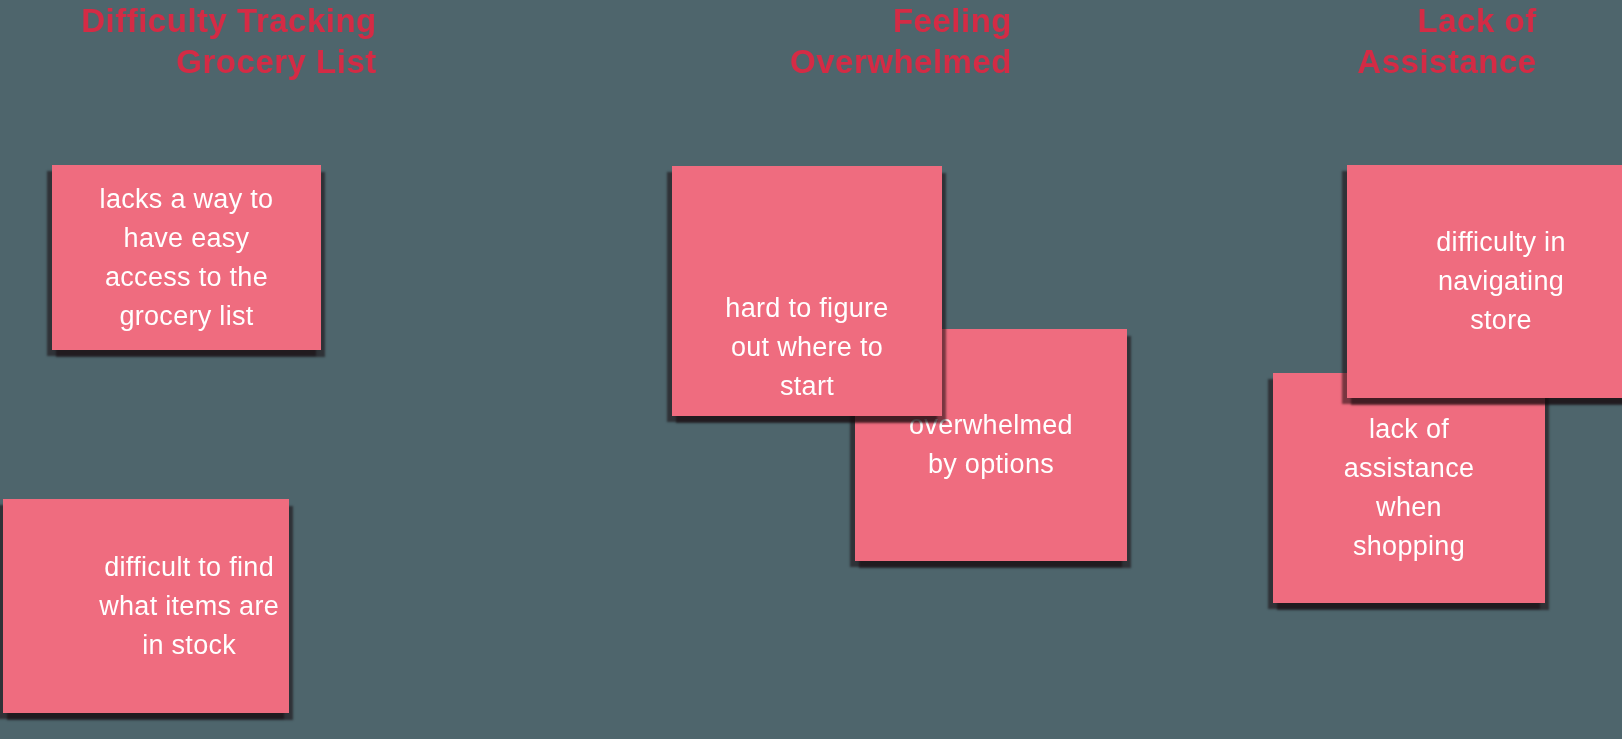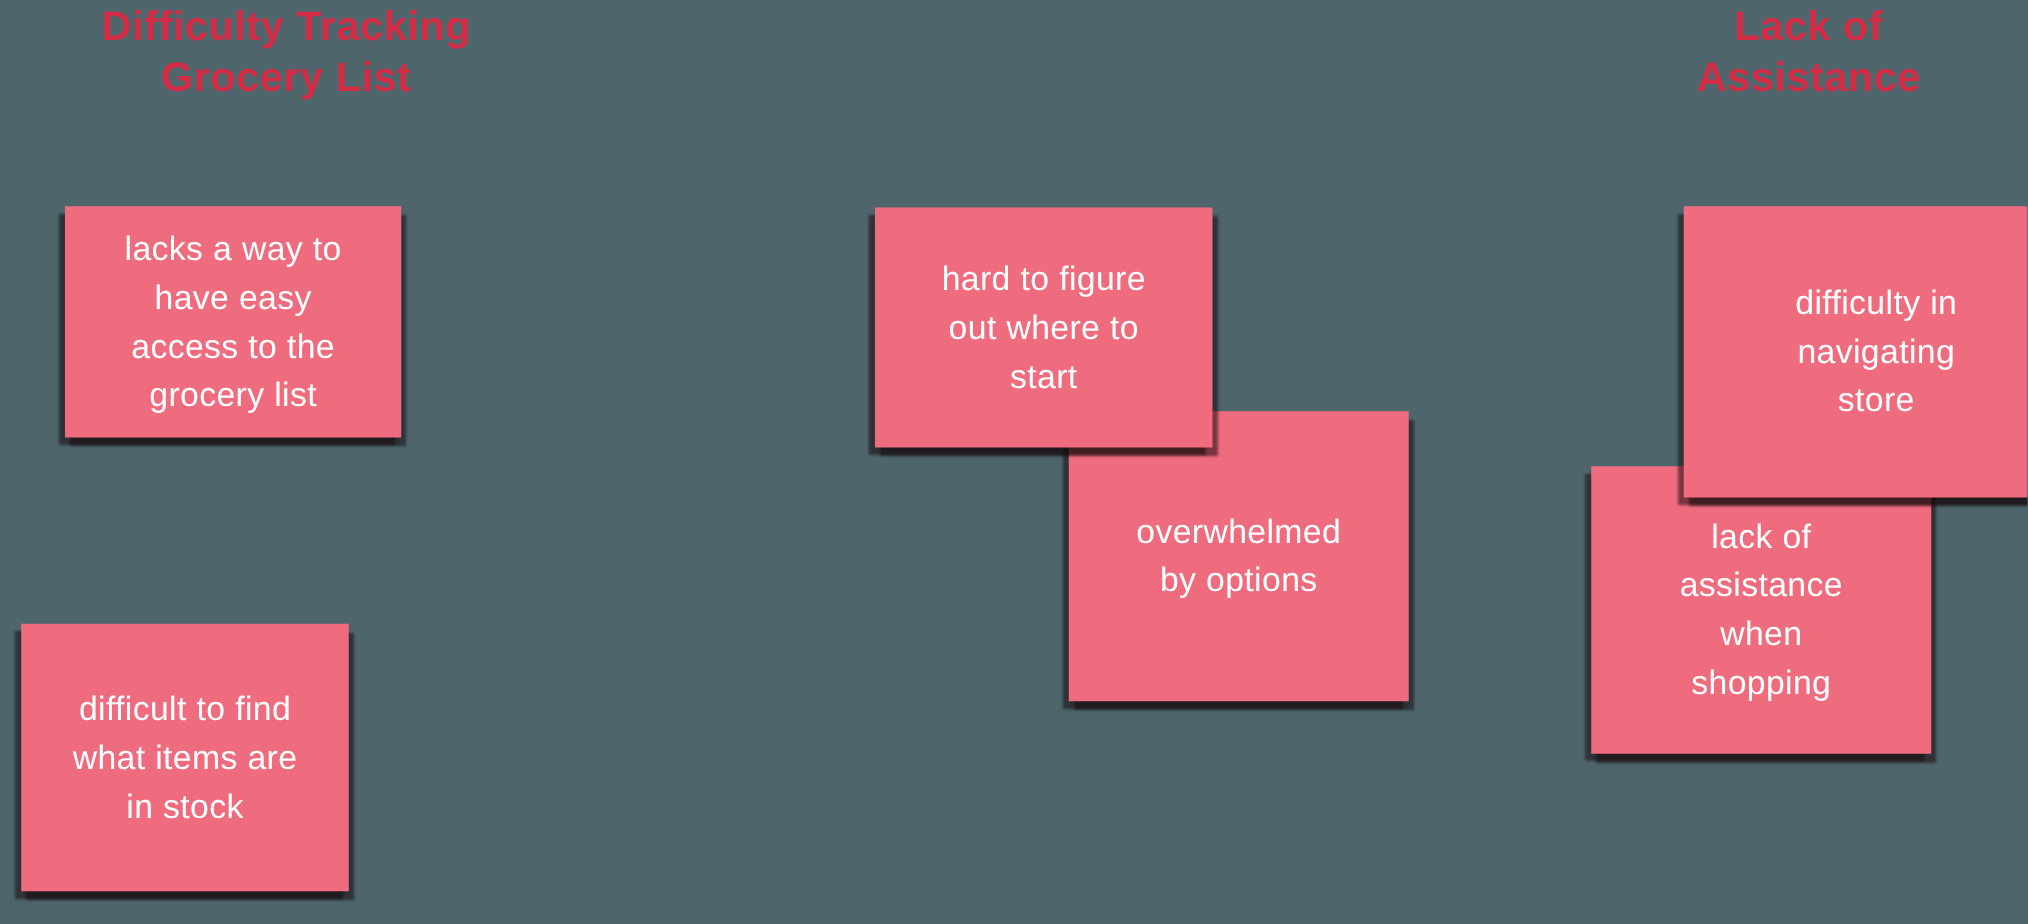--- a/index.html
+++ b/index.html
@@ -16,21 +16,21 @@
     background: var(--bg, #4e656c);
   }
   .col-header {
     position: absolute;
     transform: translateX(-50%);
     color: var(--header-color, #d42b45);
     font-weight: 700;
     font-size: 33px;
     line-height: 41px;
     letter-spacing: 0.5px;
-    text-align: center;
+    text-align: right;
     white-space: pre-line;
     user-select: none;
   }
   .note {
     position: absolute;
     background: var(--note-color, #ef6c7f);
     box-shadow: -5px 6px 2px rgba(22, 9, 13, 0.55), 4px 7px 2px rgba(22, 9, 13, 0.55);
     display: flex;
     align-items: center;
     justify-content: center;
@@ -48,39 +48,41 @@
   }
 </style>
 </head>
 <body>
 
 <div class="board">
 
   <div class="col-header" style="left:229px; top:0px;">Difficulty Tracking
 Grocery List</div>
 
+  <div class="col-header" style="left:901px; top:0px;">Feeling
+Overwhelmed</div>
 
   <div class="col-header" style="left:1447px; top:0px;">Lack of
 Assistance</div>
 
   <div class="note" style="left:52px; top:165px; width:269px; height:185px; z-index:3;">
     <span class="note-text">lacks a way to
 have easy
 access to the
 grocery list</span>
   </div>
 
 
-  <div class="note" style="left:17px; top:499px; width:262px; height:214px; z-index:2;">
+  <div class="note" style="left:3px; top:499px; width:286px; height:214px; z-index:2;justify-content:flex-end;">
     <span class="note-text">difficult to find
 what items are
 in stock</span>
   </div>
 
-  <div class="note" style="left:700px; top:166px; width:270px; height:192px; z-index:2;">
+  <div class="note" style="left:672px; top:166px; width:270px; height:250px; z-index:2;align-items:flex-end;">
     <span class="note-text">hard to figure
 out where to
 start</span>
   </div>
 
   <div class="note" style="left:855px; top:329px; width:272px; height:232px; z-index:1;">
     <span class="note-text">overwhelmed
 by options</span>
   </div>
 

